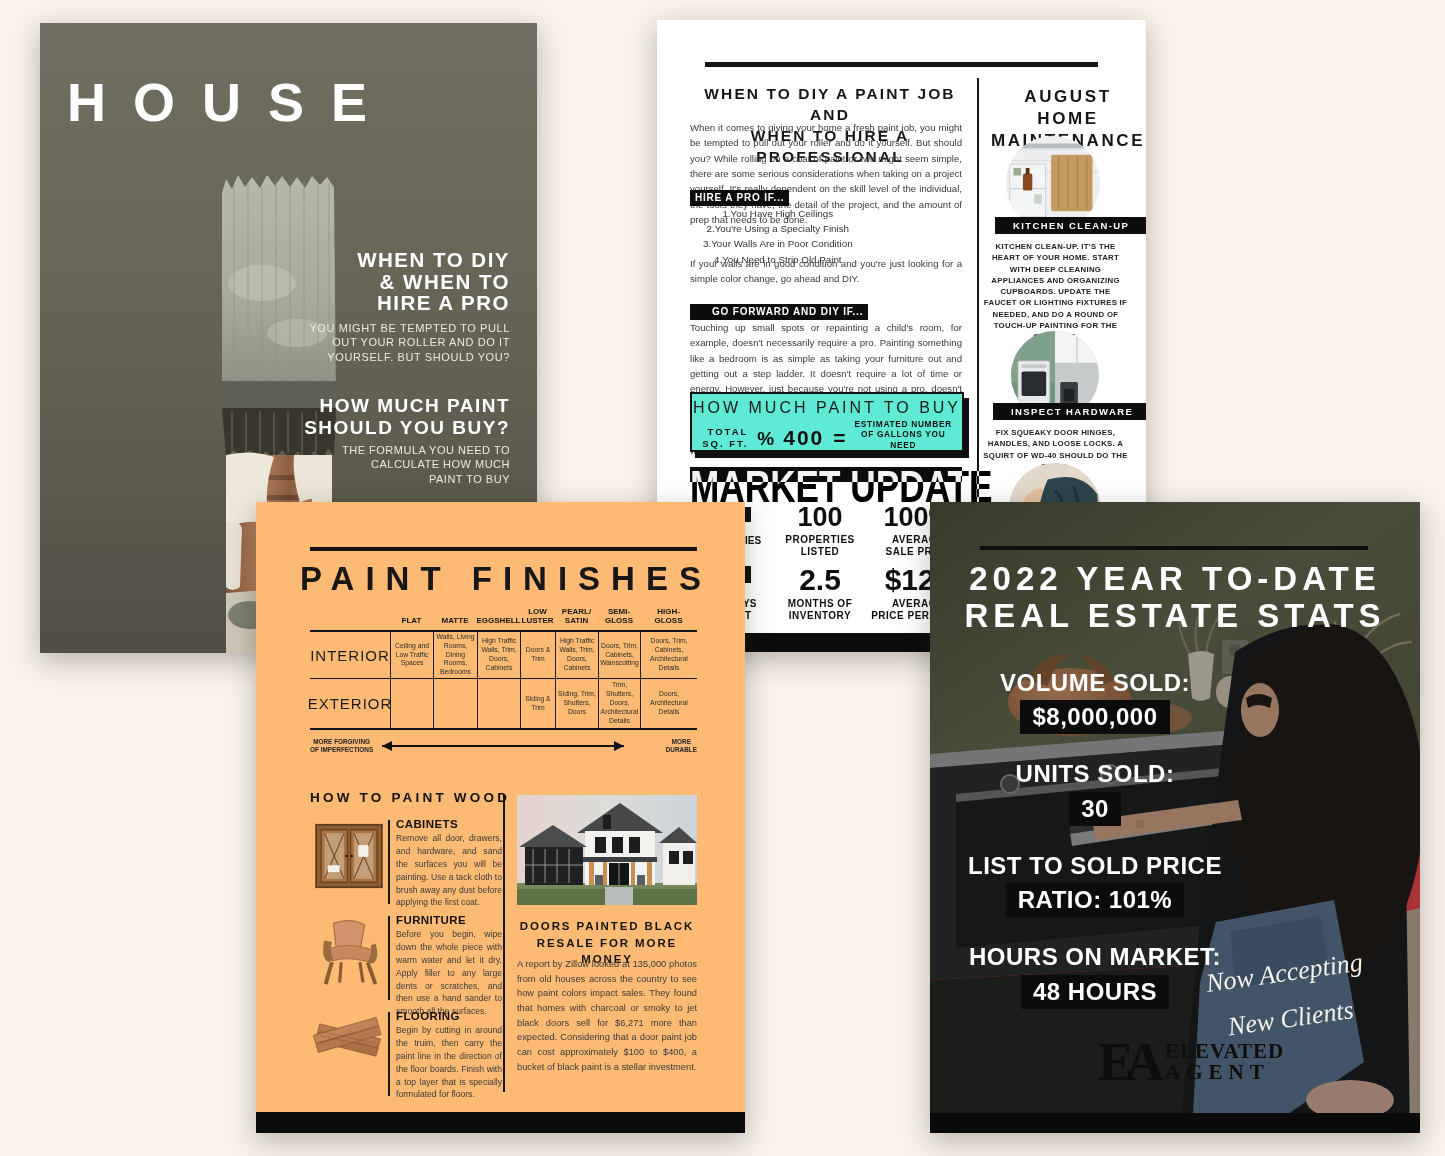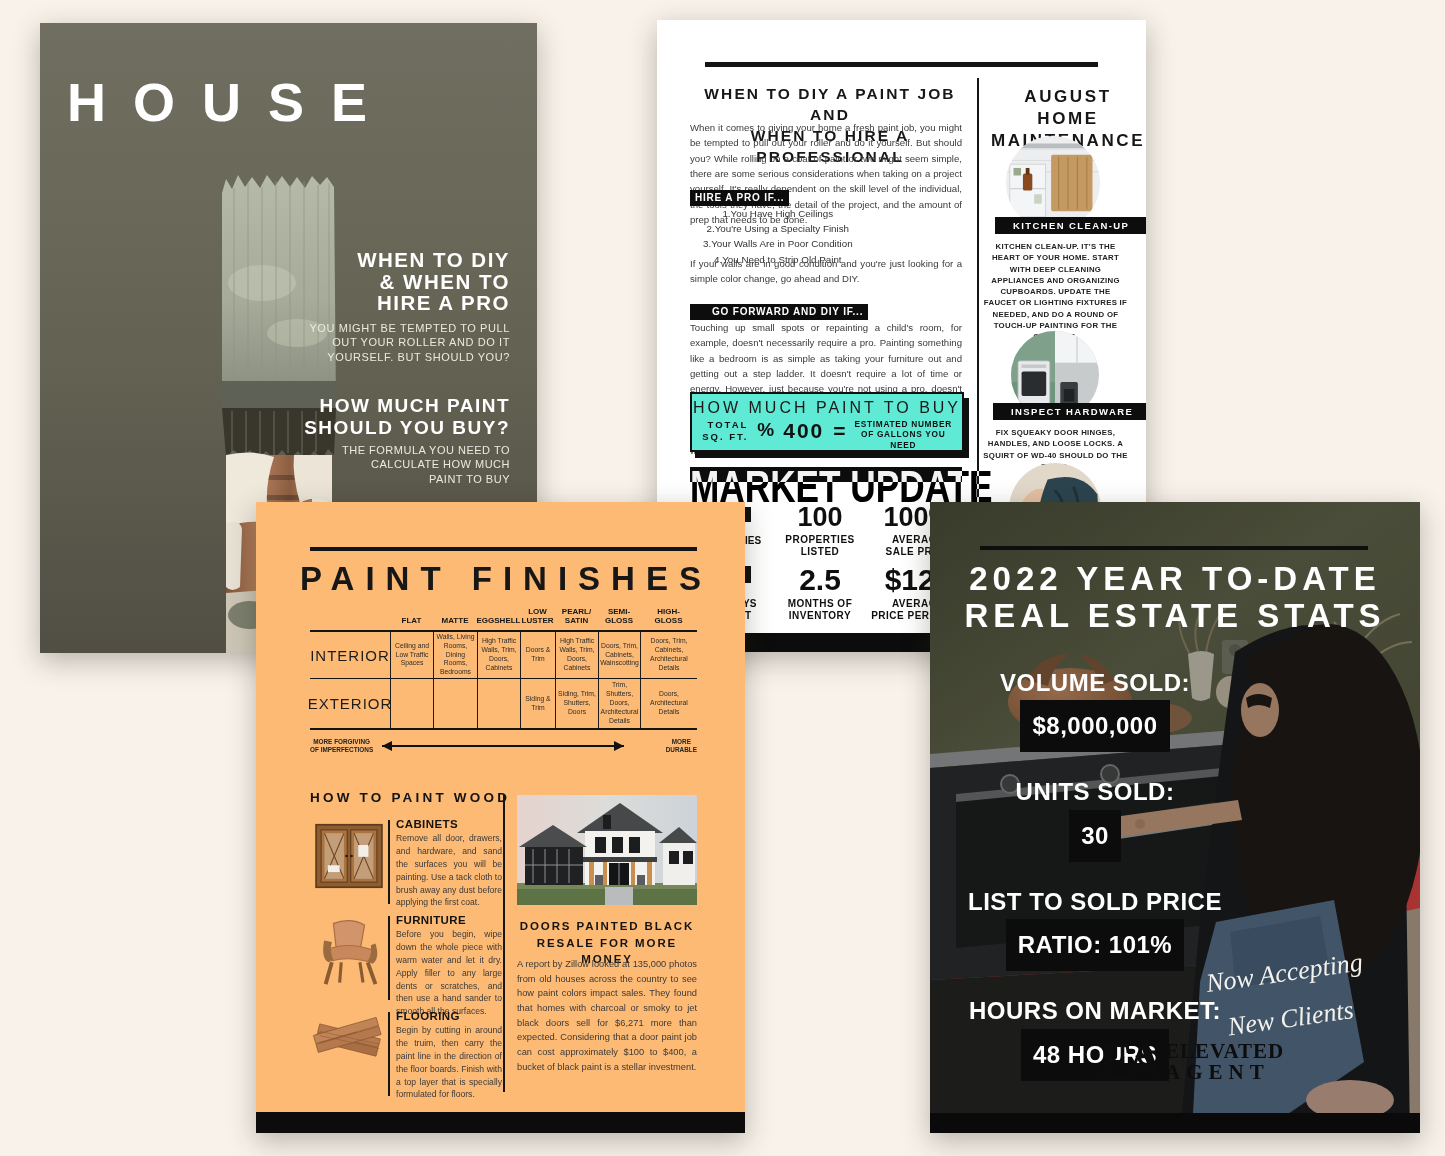--- a/index.html
+++ b/index.html
@@ -22,21 +22,21 @@
   .news .vdiv{position:absolute;left:320px;top:58px;width:2px;height:540px;background:#151515;}
   .n-head{position:absolute;left:33px;top:64px;width:280px;font-size:15.5px;font-weight:700;letter-spacing:2.1px;line-height:1.35;color:#171717;}
   .n-body{position:absolute;left:33px;width:272px;font-size:9.6px;line-height:1.6;color:#3a3a3a;text-align:justify;}
   .n-intro{top:100px;}
   .n-label{position:absolute;left:33px;background:#0d0d0d;color:#fff;font-size:10px;font-weight:700;letter-spacing:.8px;padding:2px 5px 3px;}
   .n-list{position:absolute;left:46px;top:186px;font-size:9.8px;line-height:1.55;color:#333;}
   .n-mid{top:236px;}
   .n-diy{top:284px;padding-left:22px;}
   .paintbox{position:absolute;left:33px;top:372px;width:270px;height:56px;background:#5eead4;border:2.4px solid #0f0f0f;box-shadow:5px 6px 0 #0f0f0f;}
   .pb-title{text-align:center;font-size:16px;letter-spacing:3px;color:#1a1a1a;margin-top:5px;}
-  .pb-row{display:flex;justify-content:center;align-items:flex-start;gap:9px;margin-top:2px;}
+  .pb-row{display:flex;justify-content:center;align-items:flex-end;gap:9px;margin-top:2px;}
   .pb-left{font-size:9.5px;font-weight:700;letter-spacing:2px;text-align:right;line-height:1.25;color:#111;}
   .pb-op{font-size:19px;font-weight:700;color:#111;}
   .pb-num{font-size:21px;font-weight:700;letter-spacing:2px;color:#111;}
   .pb-eq{font-size:21px;font-weight:700;color:#111;}
   .pb-right{font-size:8.3px;font-weight:700;letter-spacing:.7px;text-align:center;line-height:1.25;color:#111;}
   .mk-bar{position:absolute;left:33px;top:447px;width:272px;height:15px;background:#0c0c0c;}
   .mk-title{position:absolute;left:33px;top:442px;font-size:44px;font-weight:800;color:#fff;mix-blend-mode:difference;transform:scaleX(.80);transform-origin:left top;letter-spacing:0px;white-space:nowrap;}
   .stat-col{position:absolute;text-align:center;color:#0f0f0f;}
   .stat-num{font-size:27px;font-weight:800;line-height:1;}
   .stat-lbl{font-size:10px;font-weight:700;letter-spacing:.5px;line-height:1.2;margin-top:3px;}
@@ -76,21 +76,21 @@
   .doors-head{position:absolute;left:261px;top:416px;width:180px;text-align:center;font-size:11.5px;font-weight:700;letter-spacing:1.9px;line-height:1.45;color:#141414;}
   .doors-body{position:absolute;left:261px;top:455px;width:180px;font-size:9.3px;line-height:1.58;text-align:justify;color:#3a3a3a;}
   .fin .botbar{position:absolute;left:0;top:610px;width:489px;height:21px;background:#0c0c0c;}
   
   .stats{left:930px;top:502px;width:490px;height:631px;background:#ef4444;overflow:hidden;}
   .stats-bg{position:absolute;left:0;top:0;width:490px;height:631px;}
   .st-rule{position:absolute;left:50px;top:44px;width:388px;height:4px;background:#0e0e0e;}
   .st-head{position:absolute;left:0;top:58px;width:100%;text-align:center;color:#fff;font-size:33px;font-weight:600;letter-spacing:5px;line-height:1.13;}
   .st-items{position:absolute;left:10px;top:168px;width:310px;text-align:center;}
   .st-lab{color:#fff;font-size:24px;font-weight:600;letter-spacing:.5px;line-height:1.1;}
-  .st-val{display:inline-block;background:#0c0c0c;color:#fff;font-size:24px;font-weight:600;letter-spacing:.5px;padding:12px 12px;margin-top:4px;}
+  .st-val{display:inline-block;background:#0c0c0c;color:#fff;font-size:24px;font-weight:600;letter-spacing:.5px;padding:3px 12px;margin-top:4px;}
   .st-item{margin-bottom:27px;}
   .st-script{position:absolute;left:250px;top:448px;width:215px;text-align:center;color:#f4f2ec;font-family:"Liberation Serif",serif;font-style:italic;font-size:26px;line-height:1.75;transform:rotate(-8deg);}
   .st-logo{position:absolute;left:168px;top:533px;display:flex;align-items:center;color:#0d0d0d;}
   .logo-ea{font-family:"Liberation Serif",serif;font-weight:700;font-size:54px;letter-spacing:-9px;line-height:1;}
   .logo-words{margin-left:10px;font-family:"Liberation Serif",serif;font-weight:700;line-height:1.02;}
   .logo-w1{font-size:21px;letter-spacing:1px;}
   .logo-w2{font-size:21px;letter-spacing:6px;}
   .stats .botbar{position:absolute;left:0;top:611px;width:490px;height:20px;background:#0a0a0a;}
 </style>
 </head>

